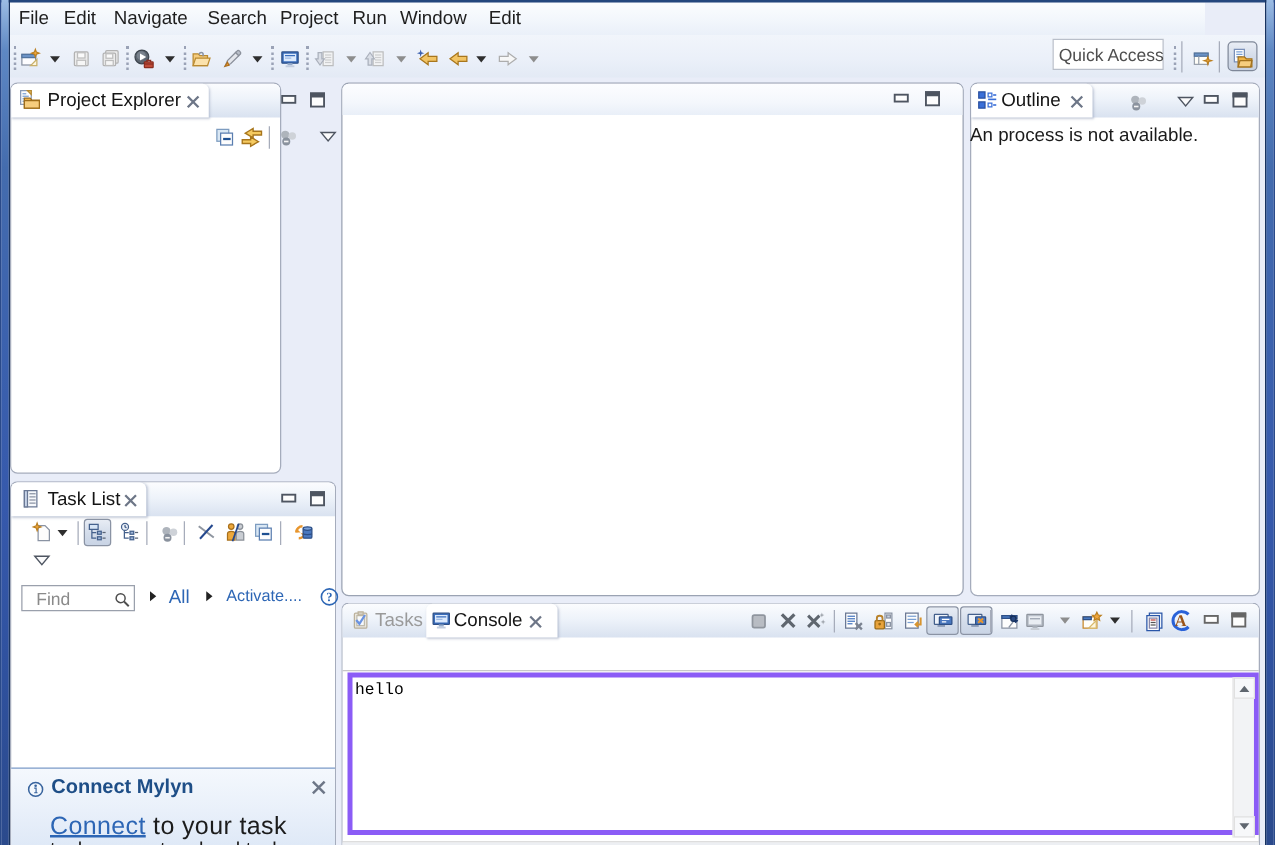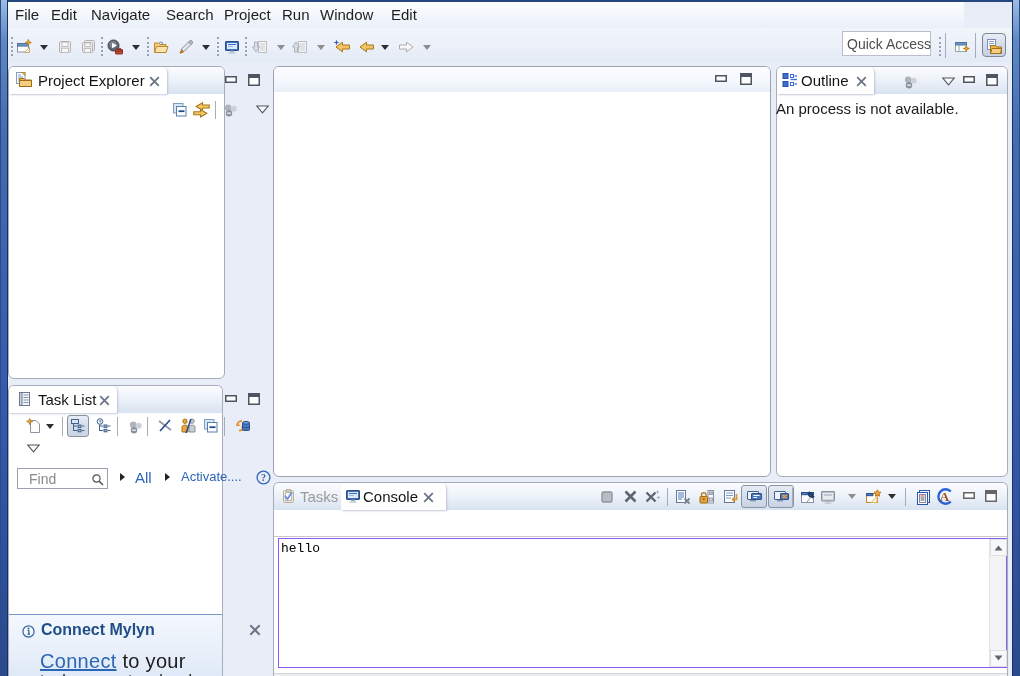--- a/index.html
+++ b/index.html
@@ -179,21 +179,21 @@
     <circle cx="5.2" cy="4.8" r="3.3" fill="#aeb4bc"></circle>
     <circle cx="10.8" cy="5.8" r="3" fill="#ced2d8"></circle>
     <circle cx="6" cy="10.2" r="3.2" fill="#8a929e"></circle>
     <line x1="4.2" y1="10.2" x2="7.8" y2="10.2" stroke="#f4f4f4" stroke-width="1.3"></line>
   </svg>
   <svg class="abs" style="left:247px;top:38px" width="13" height="9" viewBox="0 0 13 9">
     <path d="M0.8,1 H12.2 L6.5,7.8 Z" fill="#fbfbfc" stroke="#4e5561" stroke-width="1.1"></path>
   </svg>
 </div>
 
-<div class="abs panel" style="left:8px;top:385px;width:215px;height:291px;border-radius:6px 6px 0 0;border-bottom:none">
+<div class="abs panel" style="left:8px;top:385px;width:261px;height:291px;border-radius:6px 6px 0 0;border-bottom:none">
   <div class="phead"></div>
   <div class="tab" style="left:0;width:108px"></div>
   <div class="ttxt" style="left:29px">Task List</div>
   <svg class="abs" style="left:8px;top:5px" width="16" height="16" viewBox="0 0 16 16">
     <rect x="2.5" y="1.5" width="10" height="13" fill="#f6f8fb" stroke="#6a7894"></rect>
     <rect x="2.5" y="1.5" width="2.5" height="13" fill="#c7d3e8" stroke="#6a7894"></rect>
     <line x1="6.5" y1="4" x2="11.5" y2="4" stroke="#8a93a3"></line>
       <line x1="6.5" y1="6.5" x2="11.5" y2="6.5" stroke="#8a93a3"></line>
     <line x1="6.5" y1="9" x2="11.5" y2="9" stroke="#8a93a3"></line>
       <line x1="6.5" y1="11.5" x2="11.5" y2="11.5" stroke="#8a93a3"></line>
@@ -346,21 +346,21 @@
 </div>
 
 <div class="abs panel" style="left:273px;top:482px;width:735px;height:194px;border-radius:6px 6px 0 0;border-bottom:none">
   <div class="phead"></div>
   <div class="abs" style="left:26px;top:5px;color:#9a9a9a;font-size:15px">Tasks</div>
   <div class="tab" style="left:67px;width:105px"></div>
   <div class="ttxt" style="left:89px">Console</div>
   <div class="abs" style="left:0;top:53px;right:0;height:1px;background:#c8c8c8"></div>
   <div class="abs" style="left:0;top:190px;right:0;height:1px;background:#d2d2d2"></div>
   <div class="abs" style="left:0;top:191px;right:0;height:3px;background:#edeff3"></div>
-  <div class="abs" style="left:4px;top:55px;width:729px;height:130px;border:1px solid #8b5cf6;background:#fff">
+  <div class="abs" style="left:4px;top:55px;width:729px;height:130px;border:4px solid #8b5cf6;background:#fff">
     <div class="abs" style="left:2px;top:2px;font-family:'Liberation Mono',monospace;font-size:13px;color:#000">hello</div>
     <div class="abs" style="right:0;top:0;width:17px;height:128px;background:#f2f3f5;border-left:1px solid #e4e4e4">
       <div class="abs" style="left:0;top:0;width:17px;height:17px;background:#f7f8fa;border:1px solid #e0e0e0"></div>
       <svg class="abs" style="left:4px;top:6px" width="9" height="6" viewBox="0 0 9 6">
           <path d="M4.5,0.5 L8.5,5.5 H0.5 Z" fill="#5f666f"></path>
         </svg>
       <div class="abs" style="left:0;bottom:0;width:17px;height:17px;background:#f7f8fa;border:1px solid #e0e0e0"></div>
       <svg class="abs" style="left:4px;bottom:6px" width="9" height="6" viewBox="0 0 9 6">
           <path d="M4.5,5.5 L8.5,0.5 H0.5 Z" fill="#5f666f"></path>
         </svg>

